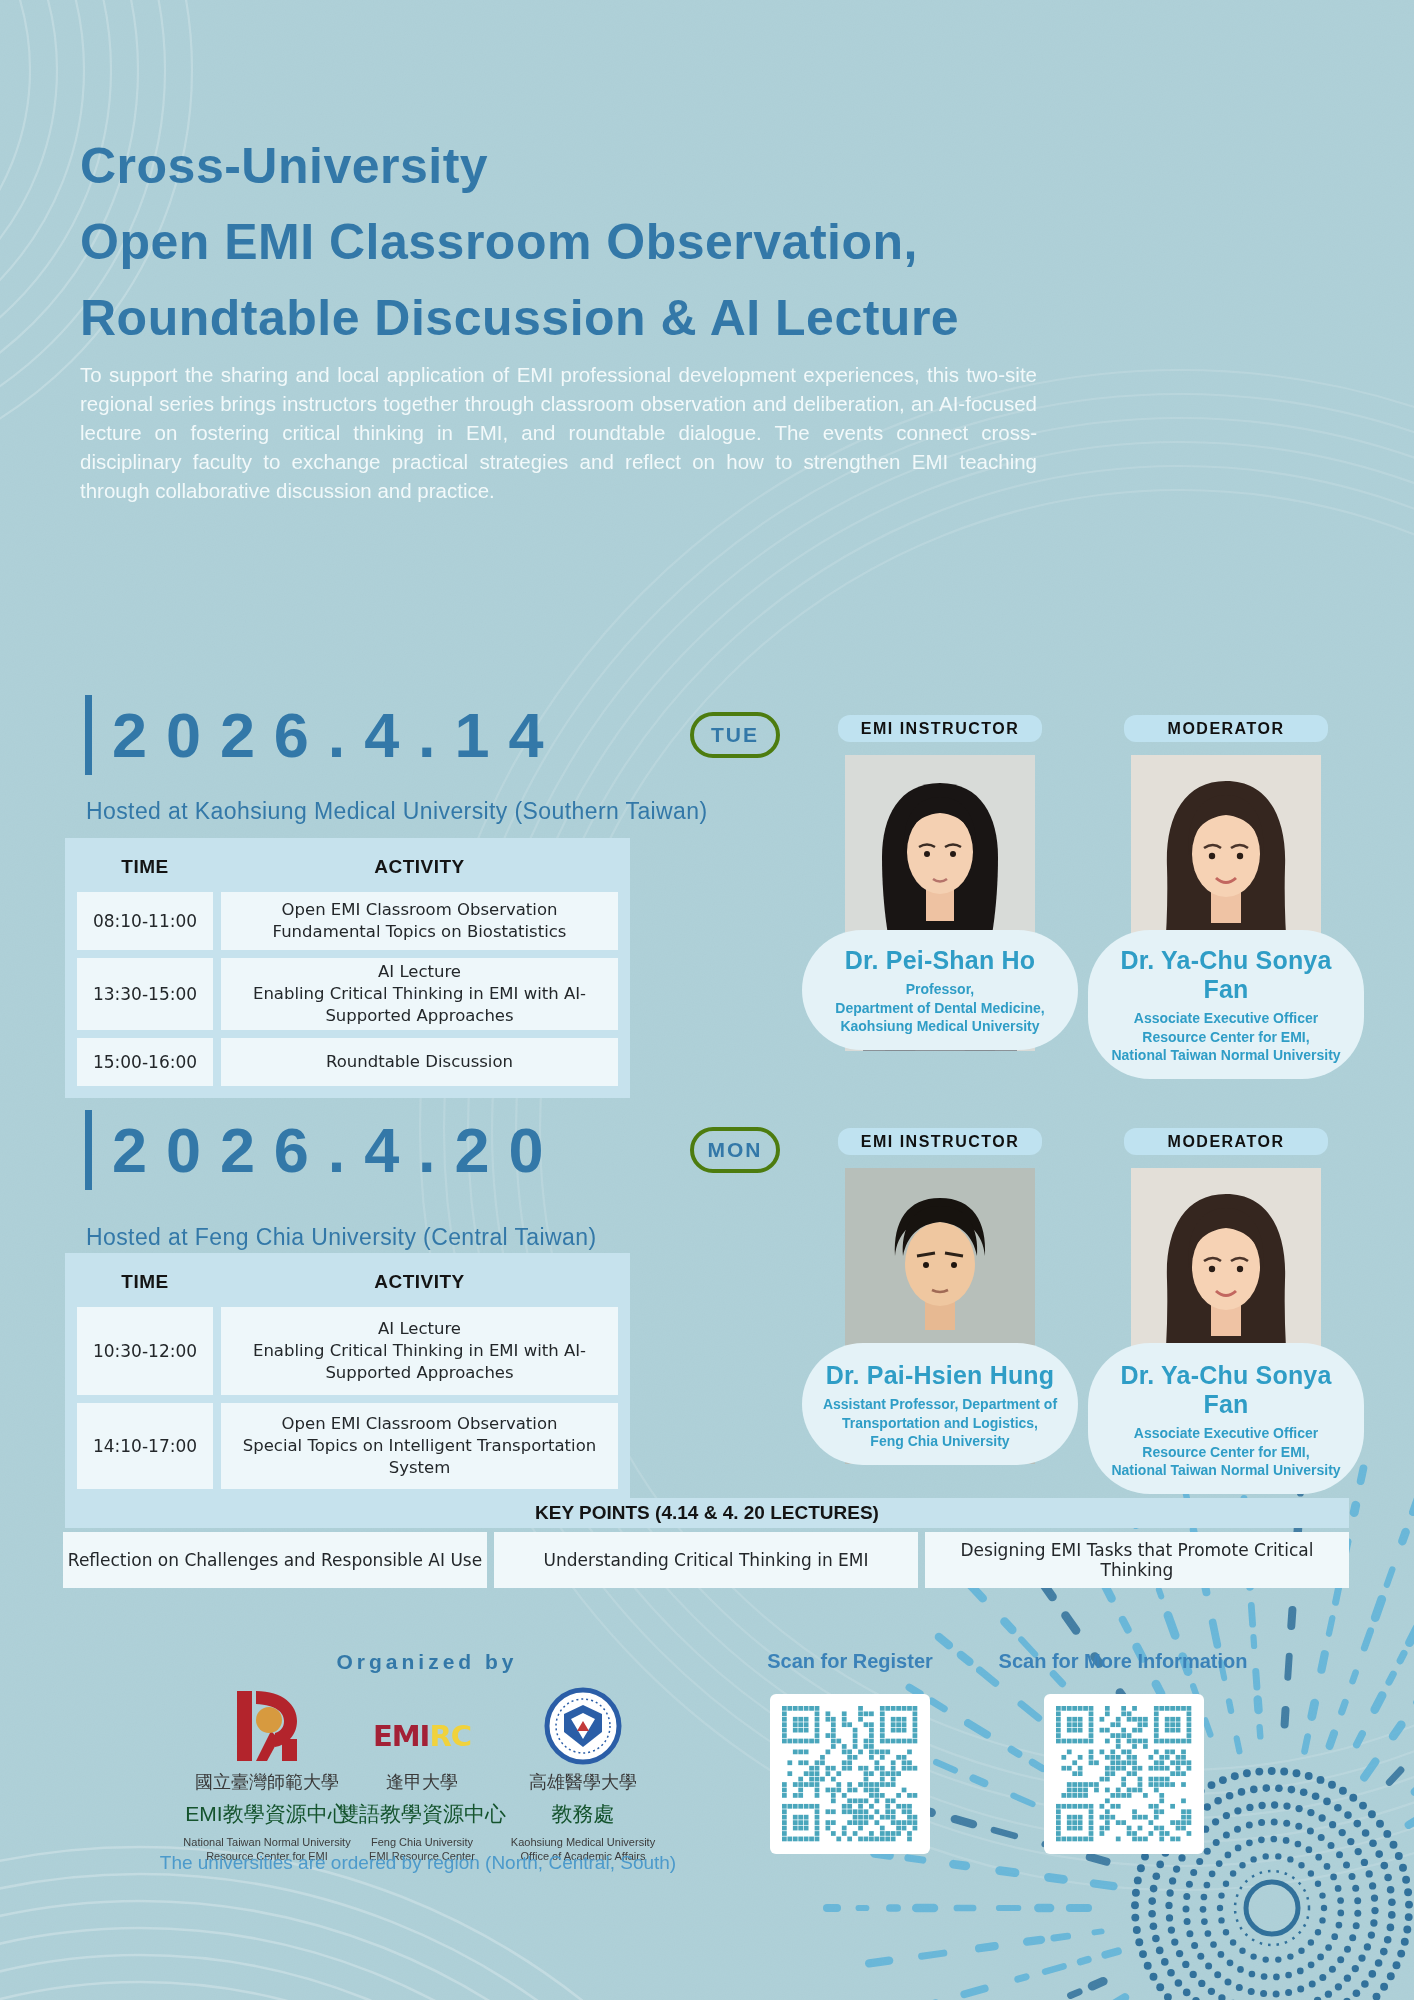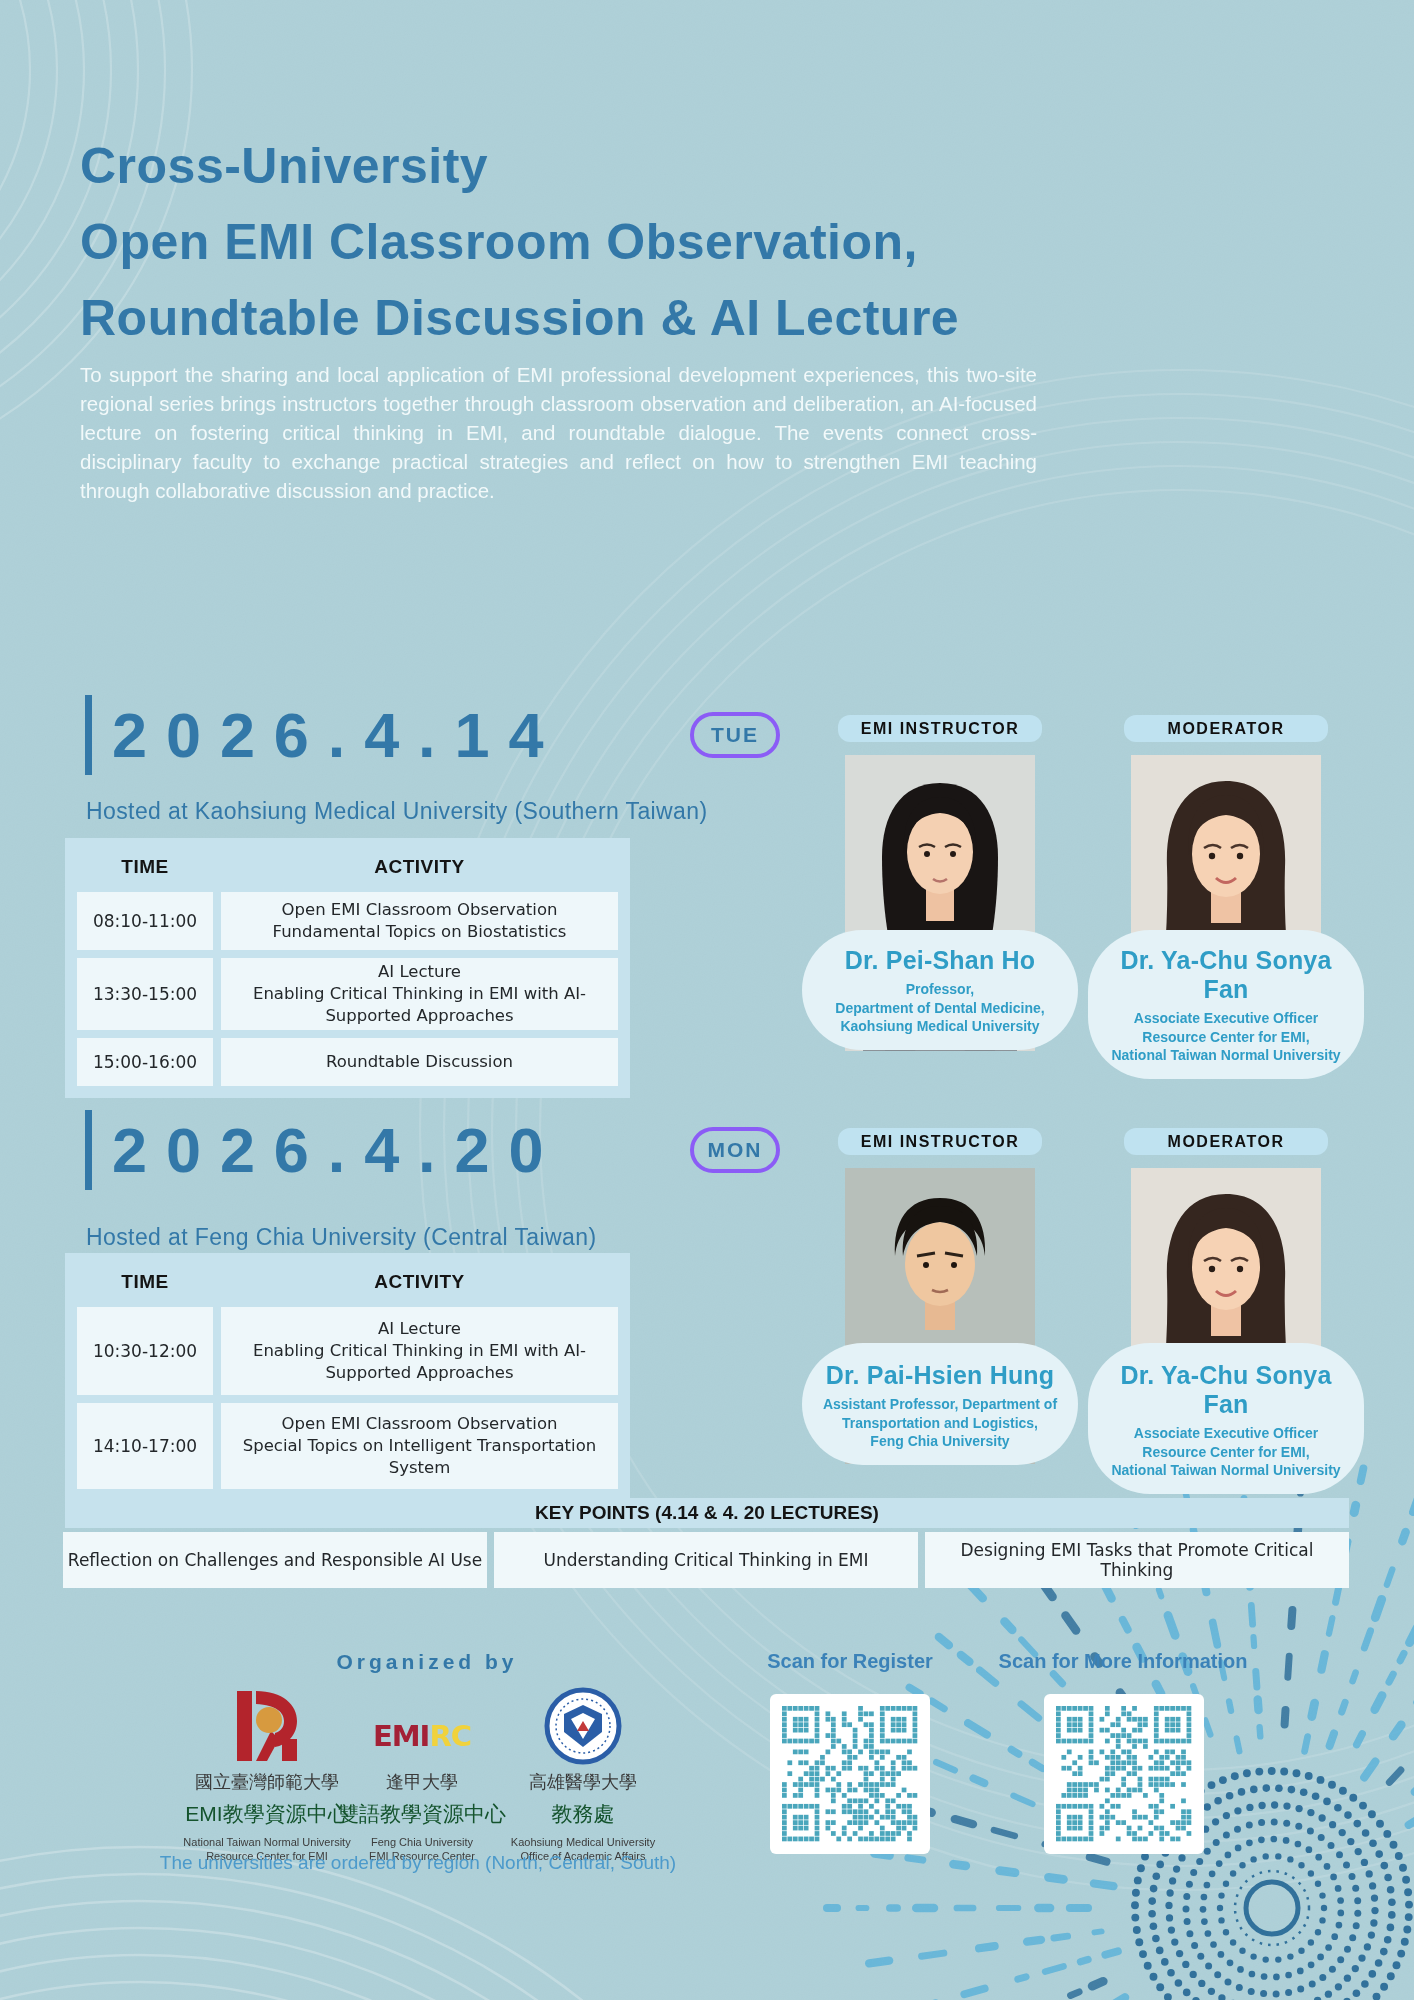--- a/index.html
+++ b/index.html
@@ -10,21 +10,21 @@
   .abs{position:absolute;}
 
   .title{left:80px;top:128px;width:1100px;font-size:50px;font-weight:bold;color:#3378a8;
          line-height:76px;letter-spacing:0.5px;}
   .intro{left:80px;top:360px;width:957px;font-size:20.5px;line-height:29px;color:#f2f9fa;
          text-align:justify;}
 
   .daterow{display:flex;align-items:center;}
   .datebar{width:7px;height:80px;background:#3378a8;margin-right:20px;}
   .datetxt{font-size:63px;font-weight:bold;color:#3378a8;letter-spacing:0.30em;line-height:80px;}
-  .daybadge{border:4px solid #8b5cf6;border-radius:26px;color:#3378a8;font-weight:bold;
+  .daybadge{border:4px solid #4d7c0f;border-radius:26px;color:#3378a8;font-weight:bold;
             font-size:21px;letter-spacing:2px;padding:0;width:90px;height:46px;
             display:flex;align-items:center;justify-content:center;box-sizing:border-box;}
   .host{font-size:23px;color:#3378a8;letter-spacing:0.4px;}
 
   .sched{background:#c6e2ed;padding:12px;display:grid;grid-template-columns:136px 1fr;gap:8px;
          width:565px;box-sizing:border-box;}
   .hcell{display:flex;align-items:center;justify-content:center;font-weight:bold;font-size:19px;
          color:#141414;letter-spacing:0.5px;}
   .bcell{background:#eef7fa;display:flex;flex-direction:column;align-items:center;
          justify-content:center;text-align:center;font-size:16.5px;line-height:22px;color:#23272a;

